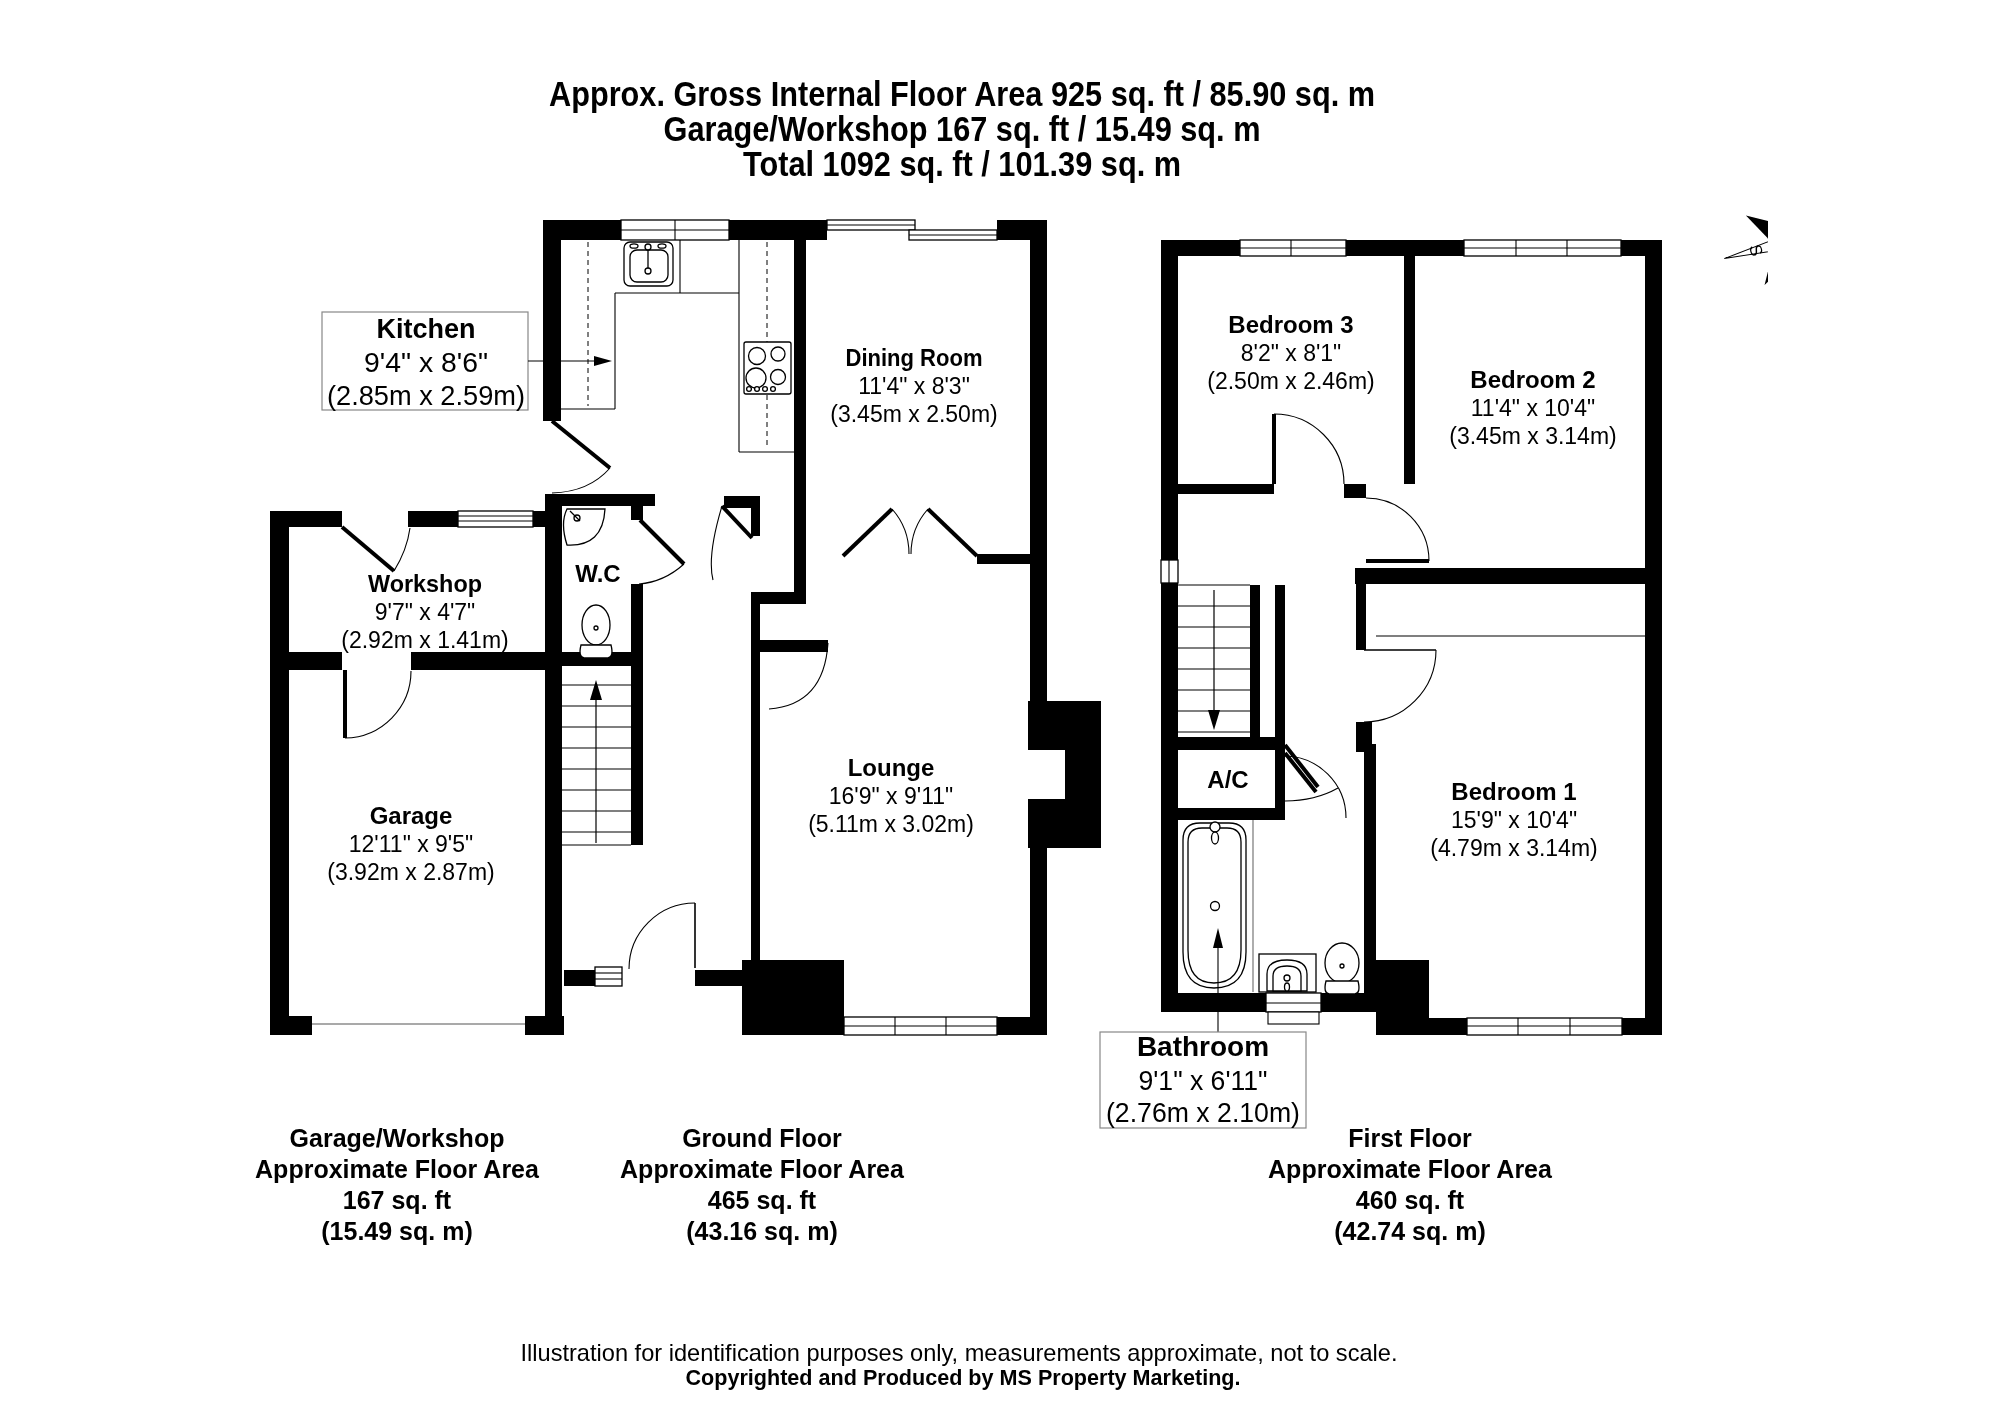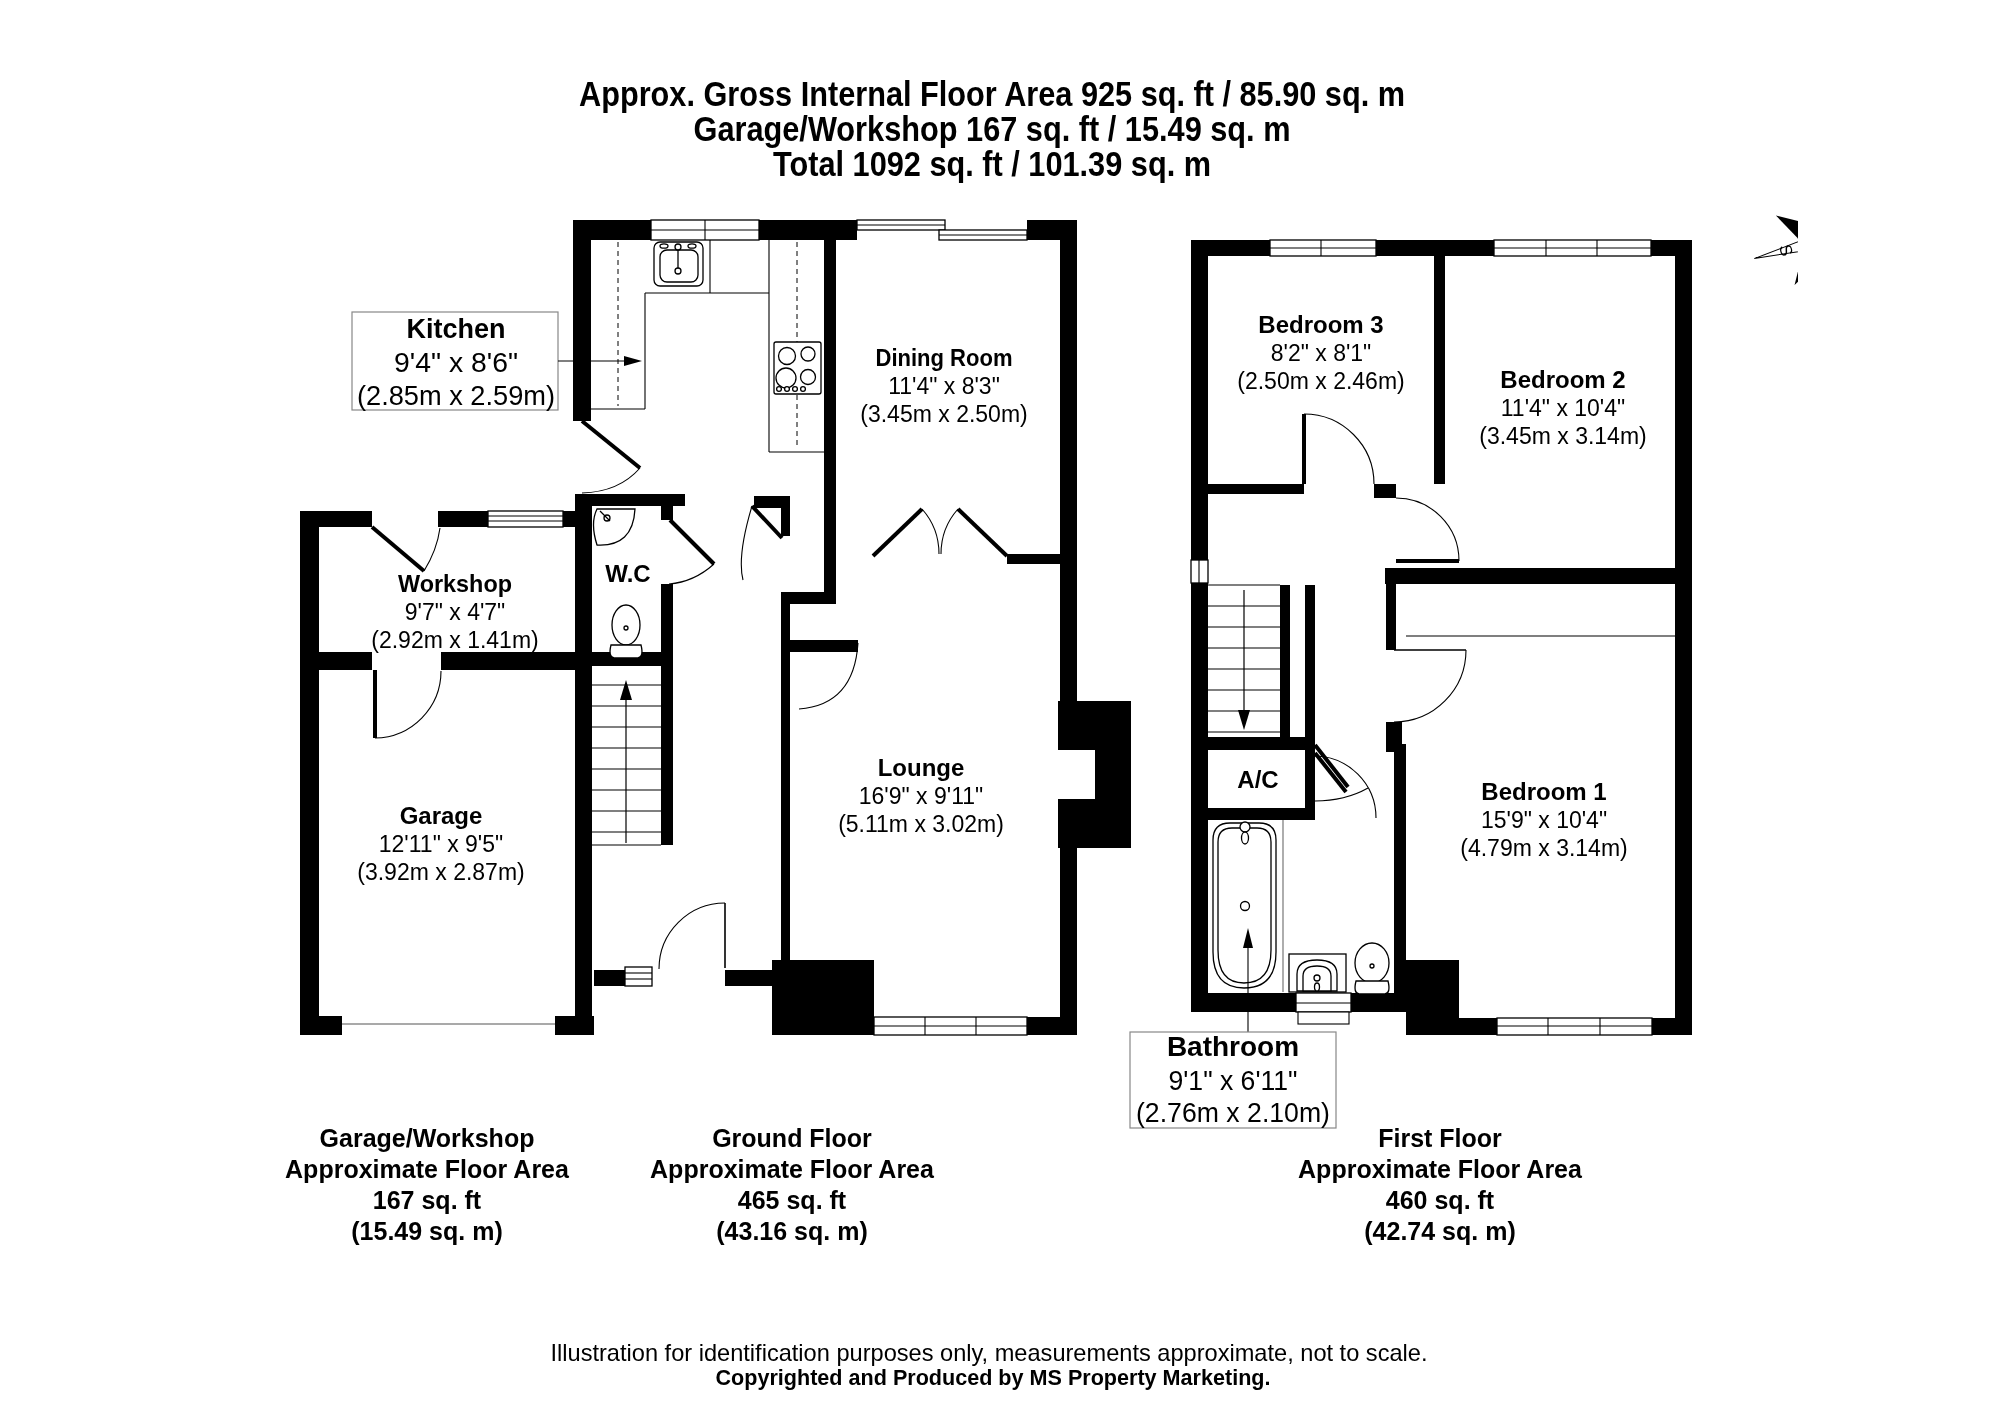--- a/index.html
+++ b/index.html
@@ -1,16 +1,16 @@
 <!DOCTYPE html>
 <html><head>
 <meta charset="utf-8">
 <style>
   html,body{margin:0;padding:0;background:#fff;-webkit-font-smoothing:antialiased;}
-  .page{position:relative;width:1768px;height:1413px;background:#ef4444;overflow:hidden;margin-left:30px;}
+  .page{position:relative;width:1768px;height:1413px;background:#ef4444;overflow:hidden;}
   svg{display:block;}
   text{font-family:"Liberation Sans",sans-serif;fill:#000;-webkit-font-smoothing:antialiased;}
   .b{font-weight:bold;}
 </style>
 </head>
 <body>
 <div class="page">
 <svg width="2000" height="1413" viewBox="0 0 2000 1413">
 <rect x="0" y="0" width="2000" height="1413" fill="#ffffff"></rect>
 

